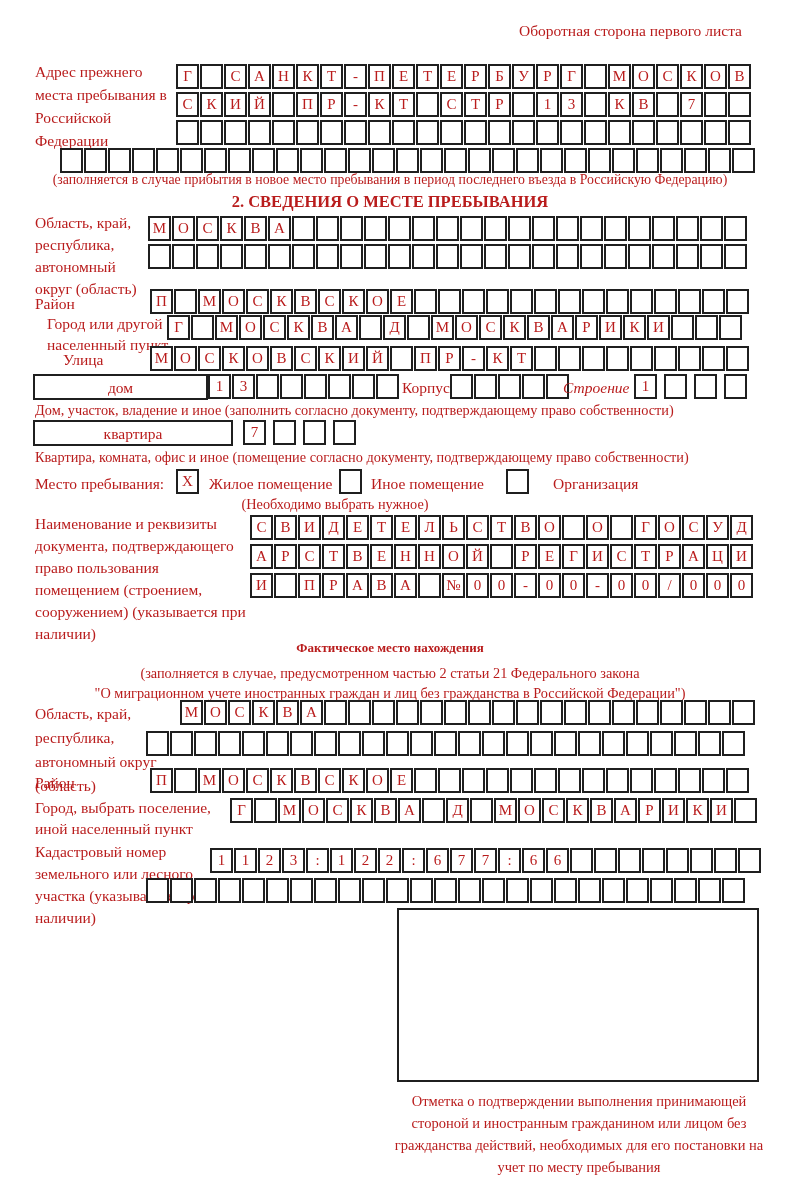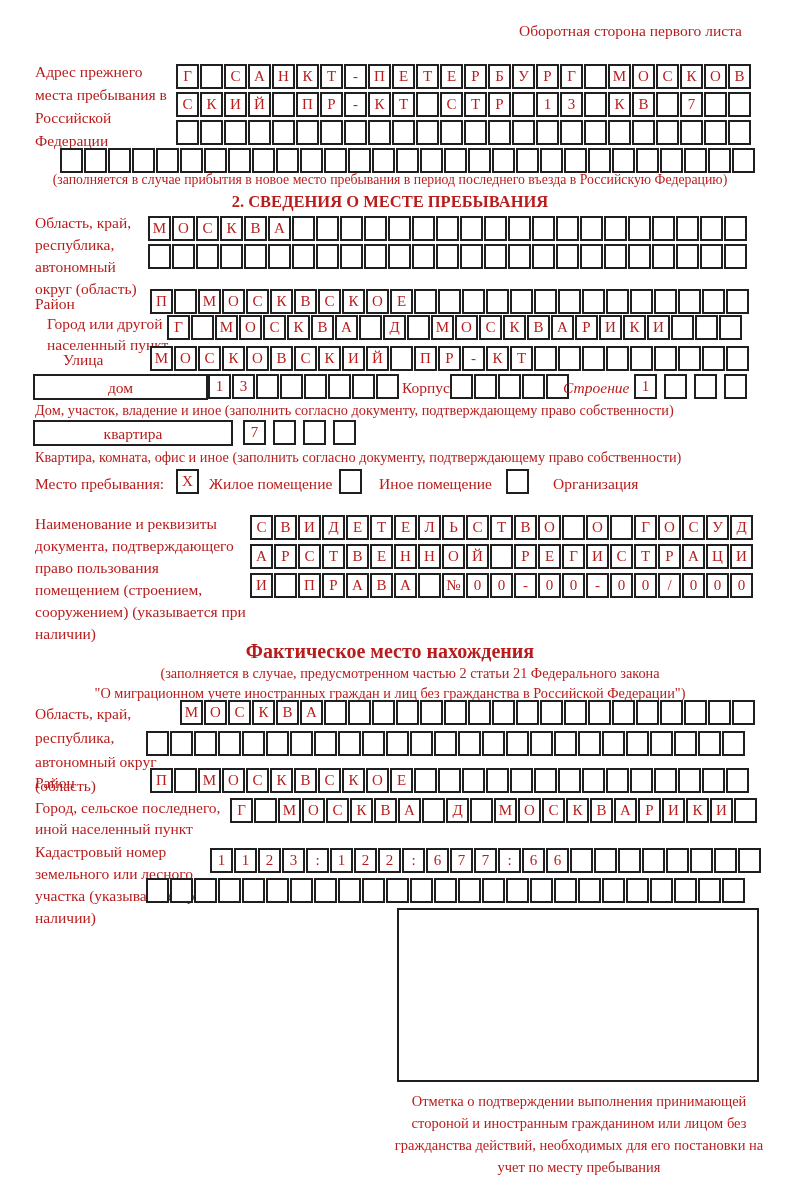--- a/index.html
+++ b/index.html
@@ -52,47 +52,48 @@
   <div class="abs labelbox" style="left:33px;top:374px;width:175px;">дом</div>
   <div class="abs cellrow" style="left:208px;top:374px;"><span class="cell">1</span><span class="cell">3</span><span class="cell"></span><span class="cell"></span><span class="cell"></span><span class="cell"></span><span class="cell"></span><span class="cell"></span></div>
   <div class="abs lbl" style="left:402px;top:377px;">Корпус</div>
   <div class="abs cellrow" style="left:450px;top:374px;"><span class="cell"></span><span class="cell"></span><span class="cell"></span><span class="cell"></span><span class="cell"></span></div>
   <div class="abs lbl" style="left:563px;top:377px;font-style:italic;">Строение</div>
   <div class="abs cellrow spread" style="left:634px;top:374px;"><span class="cell">1</span><span class="cell"></span><span class="cell"></span><span class="cell"></span></div>
   <div class="abs labelbox" style="left:33px;top:420px;width:200px;">квартира</div>
 
   <div class="abs" style="left:35px;top:402px;font-size:14.3px;">Дом, участок, владение и иное (заполнить согласно документу, подтверждающему право собственности)</div>
   <div class="abs cellrow spread" style="left:243px;top:420px;"><span class="cell">7</span><span class="cell"></span><span class="cell"></span><span class="cell"></span></div>
-  <div class="abs" style="left:35px;top:449px;font-size:14.3px;">Квартира, комната, офис и иное (заполнить согласно документу, подтверждающему право собственности)</div>
+  <div class="abs" style="left:35px;top:449px;font-size:14.3px;">Квартира, комната, офис и иное (помещение согласно документу, подтверждающему право собственности)</div>
 
   <div class="abs lbl" style="left:35px;top:473px;">Место пребывания:</div>
   <span class="cellbox abs" style="left:176px;top:469px;">X</span>
   <div class="abs lbl" style="left:209px;top:473px;">Жилое помещение</div>
   <span class="cellbox abs" style="left:339px;top:469px;"></span>
-  <div class="abs lbl" style="left:371px;top:473px;margin-left:8px;">Иное помещение</div>
+  <div class="abs lbl" style="left:371px;top:473px;">Иное помещение</div>
   <span class="cellbox abs" style="left:506px;top:469px;"></span>
   <div class="abs lbl" style="left:553px;top:473px;">Организация</div>
+  <div class="abs" style="left:175px;top:496px;width:320px;text-align:center;font-size:14.3px;">(Необходимо выбрать нужное)</div>
 
   <div class="abs lbl" style="left:35px;top:513px;width:212px;line-height:22px;">Наименование и реквизиты документа, подтверждающего право пользования помещением (строением, сооружением) (указывается при наличии)</div>
   <div class="abs cellrow" style="left:250px;top:515px;"><span class="cell">С</span><span class="cell">В</span><span class="cell">И</span><span class="cell">Д</span><span class="cell">Е</span><span class="cell">Т</span><span class="cell">Е</span><span class="cell">Л</span><span class="cell">Ь</span><span class="cell">С</span><span class="cell">Т</span><span class="cell">В</span><span class="cell">О</span><span class="cell"></span><span class="cell">О</span><span class="cell"></span><span class="cell">Г</span><span class="cell">О</span><span class="cell">С</span><span class="cell">У</span><span class="cell">Д</span></div>
   <div class="abs cellrow" style="left:250px;top:544px;"><span class="cell">А</span><span class="cell">Р</span><span class="cell">С</span><span class="cell">Т</span><span class="cell">В</span><span class="cell">Е</span><span class="cell">Н</span><span class="cell">Н</span><span class="cell">О</span><span class="cell">Й</span><span class="cell"></span><span class="cell">Р</span><span class="cell">Е</span><span class="cell">Г</span><span class="cell">И</span><span class="cell">С</span><span class="cell">Т</span><span class="cell">Р</span><span class="cell">А</span><span class="cell">Ц</span><span class="cell">И</span></div>
   <div class="abs cellrow" style="left:250px;top:573px;"><span class="cell">И</span><span class="cell"></span><span class="cell">П</span><span class="cell">Р</span><span class="cell">А</span><span class="cell">В</span><span class="cell">А</span><span class="cell"></span><span class="cell">№</span><span class="cell">0</span><span class="cell">0</span><span class="cell">-</span><span class="cell">0</span><span class="cell">0</span><span class="cell">-</span><span class="cell">0</span><span class="cell">0</span><span class="cell">/</span><span class="cell">0</span><span class="cell">0</span><span class="cell">0</span></div>
 
-  <div class="abs center bold" style="top:640px;font-size:20px;">Фактическое место нахождения</div>
-  <div class="abs center" style="top:665px;font-size:14.3px;margin-left:20px;">(заполняется в случае, предусмотренном частью 2 статьи 21 Федерального закона</div>
+  <div class="abs center bold" style="top:640px;font-size:13px;">Фактическое место нахождения</div>
+  <div class="abs center" style="top:665px;font-size:14.3px;">(заполняется в случае, предусмотренном частью 2 статьи 21 Федерального закона</div>
   <div class="abs center" style="top:685px;font-size:14.3px;">"О миграционном учете иностранных граждан и лиц без гражданства в Российской Федерации")</div>
 
   <div class="abs lbl" style="left:35px;top:702px;width:145px;line-height:24px;">Область, край, республика, автономный округ (область)</div>
   <div class="abs cellrow" style="left:180px;top:700px;"><span class="cell">М</span><span class="cell">О</span><span class="cell">С</span><span class="cell">К</span><span class="cell">В</span><span class="cell">А</span><span class="cell"></span><span class="cell"></span><span class="cell"></span><span class="cell"></span><span class="cell"></span><span class="cell"></span><span class="cell"></span><span class="cell"></span><span class="cell"></span><span class="cell"></span><span class="cell"></span><span class="cell"></span><span class="cell"></span><span class="cell"></span><span class="cell"></span><span class="cell"></span><span class="cell"></span><span class="cell"></span></div>
   <div class="abs cellrow" style="left:146px;top:731px;"><span class="cell"></span><span class="cell"></span><span class="cell"></span><span class="cell"></span><span class="cell"></span><span class="cell"></span><span class="cell"></span><span class="cell"></span><span class="cell"></span><span class="cell"></span><span class="cell"></span><span class="cell"></span><span class="cell"></span><span class="cell"></span><span class="cell"></span><span class="cell"></span><span class="cell"></span><span class="cell"></span><span class="cell"></span><span class="cell"></span><span class="cell"></span><span class="cell"></span><span class="cell"></span><span class="cell"></span><span class="cell"></span></div>
 
   <div class="abs lbl" style="left:35px;top:772px;">Район</div>
   <div class="abs cellrow" style="left:150px;top:768px;"><span class="cell">П</span><span class="cell"></span><span class="cell">М</span><span class="cell">О</span><span class="cell">С</span><span class="cell">К</span><span class="cell">В</span><span class="cell">С</span><span class="cell">К</span><span class="cell">О</span><span class="cell">Е</span><span class="cell"></span><span class="cell"></span><span class="cell"></span><span class="cell"></span><span class="cell"></span><span class="cell"></span><span class="cell"></span><span class="cell"></span><span class="cell"></span><span class="cell"></span><span class="cell"></span><span class="cell"></span><span class="cell"></span><span class="cell"></span></div>
 
-  <div class="abs lbl" style="left:35px;top:797px;width:195px;">Город, сельское последнего, иной населенный пункт</div>
+  <div class="abs lbl" style="left:35px;top:797px;width:195px;">Город, выбрать поселение, иной населенный пункт</div>
   <div class="abs cellrow" style="left:230px;top:798px;"><span class="cell">Г</span><span class="cell"></span><span class="cell">М</span><span class="cell">О</span><span class="cell">С</span><span class="cell">К</span><span class="cell">В</span><span class="cell">А</span><span class="cell"></span><span class="cell">Д</span><span class="cell"></span><span class="cell">М</span><span class="cell">О</span><span class="cell">С</span><span class="cell">К</span><span class="cell">В</span><span class="cell">А</span><span class="cell">Р</span><span class="cell">И</span><span class="cell">К</span><span class="cell">И</span><span class="cell"></span></div>
 
   <div class="abs lbl" style="left:35px;top:841px;width:168px;line-height:22px;">Кадастровый номер земельного или лесного участка (указывается при наличии)</div>
   <div class="abs cellrow" style="left:210px;top:848px;"><span class="cell">1</span><span class="cell">1</span><span class="cell">2</span><span class="cell">3</span><span class="cell">:</span><span class="cell">1</span><span class="cell">2</span><span class="cell">2</span><span class="cell">:</span><span class="cell">6</span><span class="cell">7</span><span class="cell">7</span><span class="cell">:</span><span class="cell">6</span><span class="cell">6</span><span class="cell"></span><span class="cell"></span><span class="cell"></span><span class="cell"></span><span class="cell"></span><span class="cell"></span><span class="cell"></span><span class="cell"></span></div>
   <div class="abs cellrow" style="left:146px;top:878px;"><span class="cell"></span><span class="cell"></span><span class="cell"></span><span class="cell"></span><span class="cell"></span><span class="cell"></span><span class="cell"></span><span class="cell"></span><span class="cell"></span><span class="cell"></span><span class="cell"></span><span class="cell"></span><span class="cell"></span><span class="cell"></span><span class="cell"></span><span class="cell"></span><span class="cell"></span><span class="cell"></span><span class="cell"></span><span class="cell"></span><span class="cell"></span><span class="cell"></span><span class="cell"></span><span class="cell"></span><span class="cell"></span></div>
 
   <div class="abs bigbox" style="left:397px;top:908px;width:362px;height:174px;"></div>
   <div class="abs" style="left:388px;top:1090px;width:382px;text-align:center;font-size:14.5px;line-height:22px;">Отметка о подтверждении выполнения принимающей стороной и иностранным гражданином или лицом без гражданства действий, необходимых для его постановки на учет по месту пребывания</div>
 
 </div>

